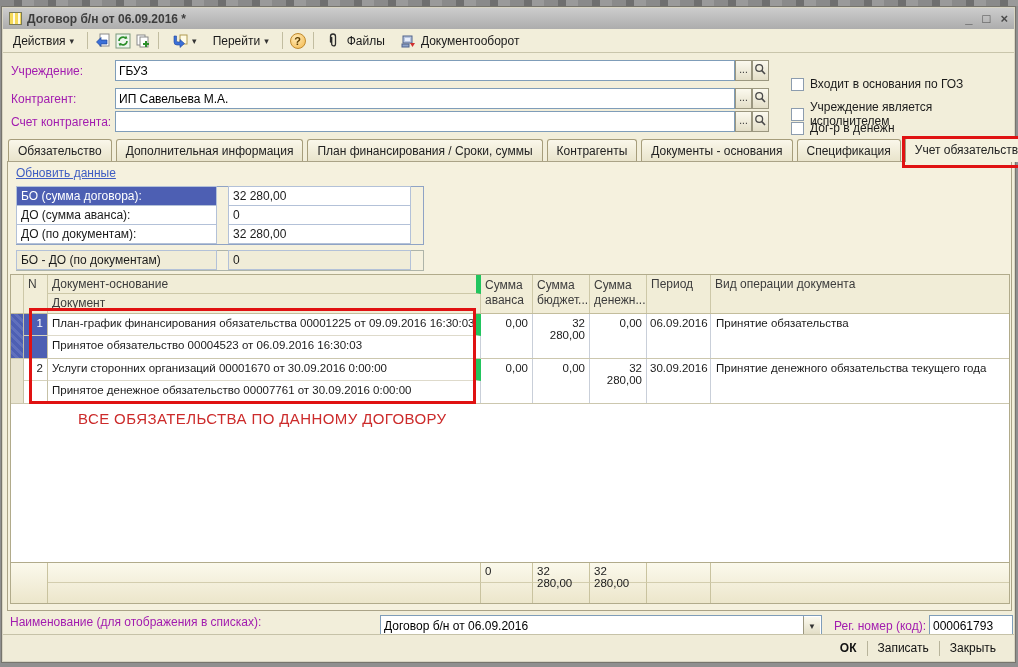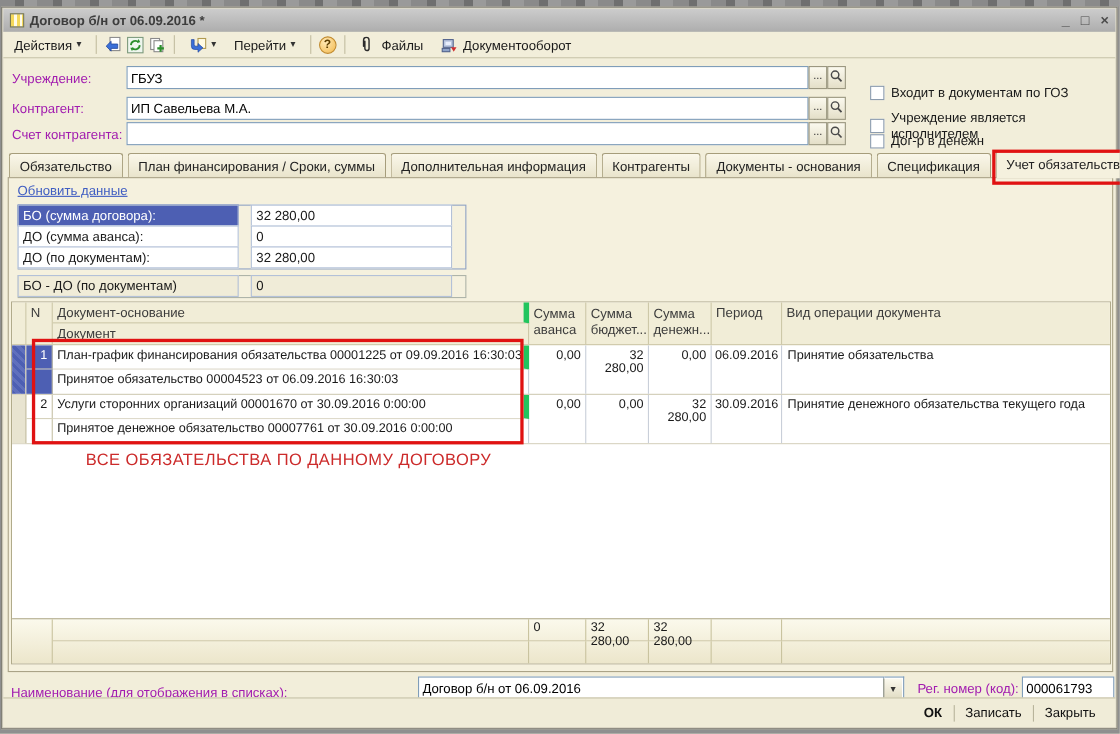--- a/index.html
+++ b/index.html
@@ -203,35 +203,35 @@
   <span class="fbtn" style="left:733px; top:104px;">...</span>
   <span class="fbtn" style="left:750px; top:104px;">
       <svg width="15" height="18">
         <circle cx="6.2" cy="7" r="3.4" fill="none" stroke="#4a4a4a" stroke-width="1.3"></circle>
         <path d="M8.8 9.6 L12 13" stroke="#4a4a4a" stroke-width="1.6"></path>
       </svg>
     </span>
 
   <span class="cbrow" style="left:789px; top:70px;">
     <span class="cbbox"></span>
-    <span>Входит в документам по ГОЗ</span>
+    <span>Входит в основания по ГОЗ</span>
   </span>
   <span class="cbrow" style="left:789px; top:93px;">
     <span class="cbbox"></span>
     <span>Учреждение является исполнителем</span>
   </span>
   <span class="cbrow" style="left:789px; top:114px;">
     <span class="cbbox"></span>
     <span>Дог-р в денежн</span>
   </span>
 
   <div class="tabs">
     <span class="tab">Обязательство</span>
+    <span class="tab">Дополнительная информация</span>
     <span class="tab">План финансирования / Сроки, суммы</span>
-    <span class="tab">Дополнительная информация</span>
     <span class="tab">Контрагенты</span>
     <span class="tab">Документы - основания</span>
     <span class="tab">Спецификация</span>
     <span class="tab active">
       <span>Учет обязательств</span>
       <span class="tab-highlight"></span>
     </span>
   </div>
 
   <div class="panel">
@@ -308,21 +308,21 @@
         <div class="fc r2" style="grid-column:7"></div>
         <div class="fc r2" style="grid-column:8; border-right:none"></div>
       </div>
     </div>
 
     <div class="red-rect" style="left:21px; top:146px; width:447px; height:96px;"></div>
     <div class="annotation">ВСЕ ОБЯЗАТЕЛЬСТВА ПО ДАННОМУ ДОГОВОРУ</div>
   </div>
 
   <div class="bottomrow">
-    <span class="flabel" style="left:8px; top:14px;">Наименование (для отображения в списках):</span>
+    <span class="flabel" style="left:8px; top:6px;">Наименование (для отображения в списках):</span>
     <input class="finput" style="left: 378px; top: 6px; width: 424px;" value="Договор б/н от 06.09.2016">
     <span style="position:absolute; left:802px; top:6px; width:18px; height:21px; background:#fff; border:1px solid #7f9db9; border-left:none;">
       <span class="combo-arrow">▼</span>
     </span>
     <span class="flabel" style="left:832px; top:10px;">Рег. номер (код):</span>
     <input class="finput" style="left: 927px; top: 6px; width: 84px;" value="000061793">
   </div>
 
   <div class="btnbar">
     <span class="bbtn ok">ОК</span>

